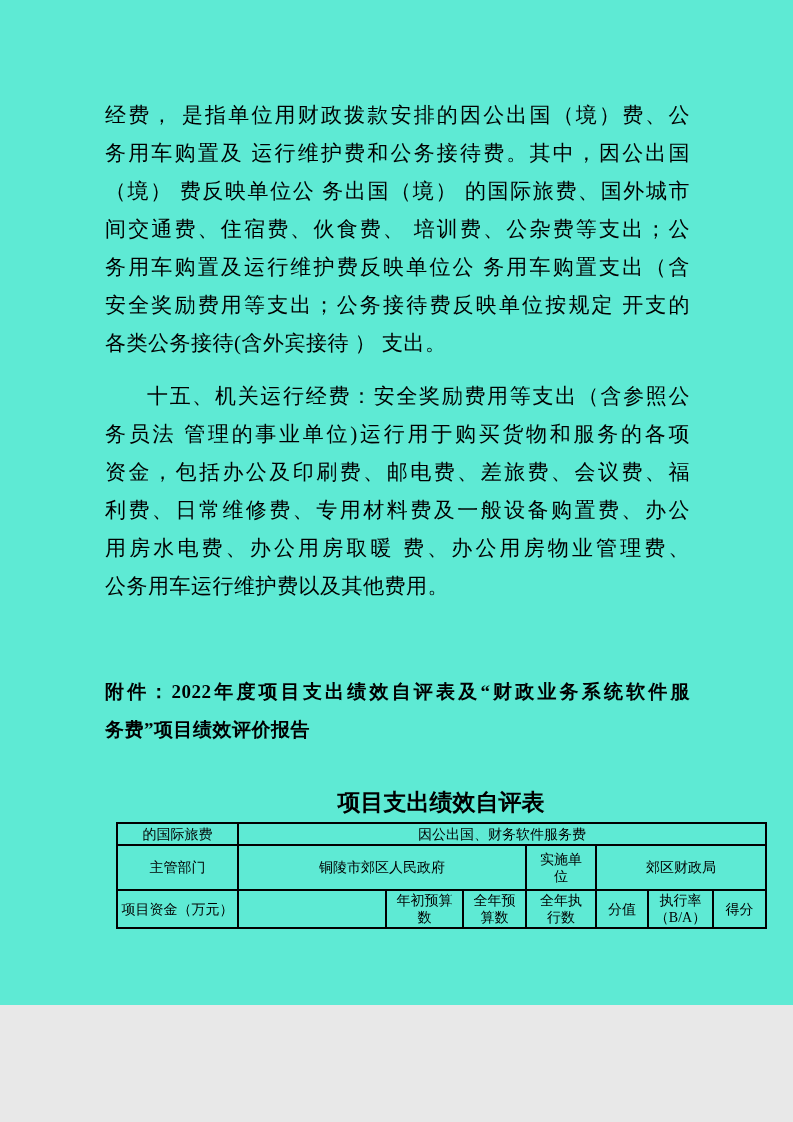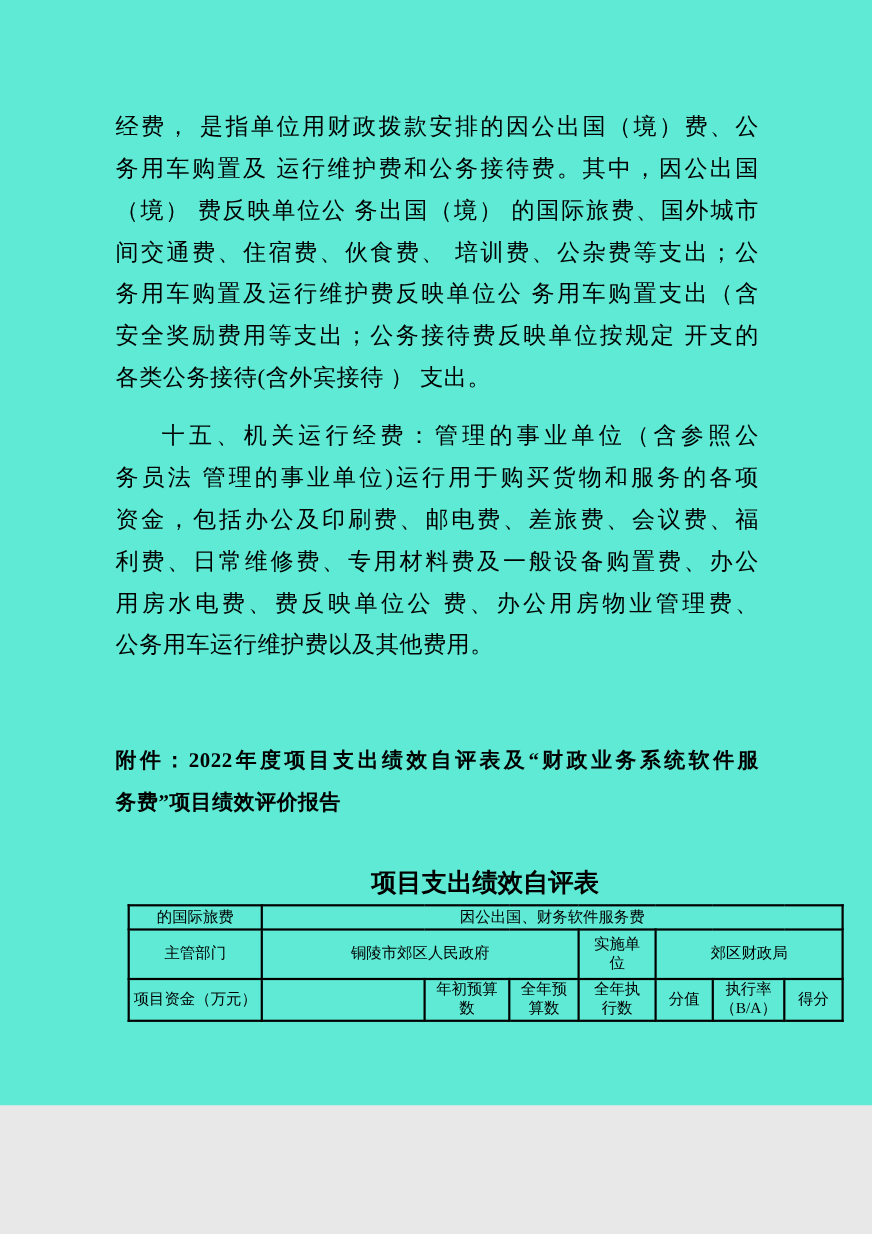--- a/index.html
+++ b/index.html
@@ -88,25 +88,25 @@
     <div class="ln">经费， 是指单位用财政拨款安排的因公出国（境）费、公</div>
     <div class="ln">务用车购置及 运行维护费和公务接待费。其中，因公出国</div>
     <div class="ln">（境） 费反映单位公 务出国（境） 的国际旅费、国外城市</div>
     <div class="ln">间交通费、住宿费、伙食费、 培训费、公杂费等支出；公</div>
     <div class="ln">务用车购置及运行维护费反映单位公 务用车购置支出（含</div>
     <div class="ln">安全奖励费用等支出；公务接待费反映单位按规定 开支的</div>
     <div class="ln last">各类公务接待(含外宾接待 ） 支出。</div>
   </div>
 
   <div class="body-text para2">
-    <div class="ln indent">十五、机关运行经费：管理的事业单位（含参照公</div>
+    <div class="ln indent">十五、机关运行经费：安全奖励费用等支出（含参照公</div>
     <div class="ln">务员法 管理的事业单位)运行用于购买货物和服务的各项</div>
     <div class="ln">资金，包括办公及印刷费、邮电费、差旅费、会议费、福</div>
     <div class="ln">利费、日常维修费、专用材料费及一般设备购置费、办公</div>
-    <div class="ln">用房水电费、费反映单位公 费、办公用房物业管理费、</div>
+    <div class="ln">用房水电费、办公用房取暖 费、办公用房物业管理费、</div>
     <div class="ln last">公务用车运行维护费以及其他费用。</div>
   </div>
 
   <div class="attach">
     <div class="ln">附件：2022年度项目支出绩效自评表及“财政业务系统软件服</div>
     <div class="ln last">务费”项目绩效评价报告</div>
   </div>
 
   <div class="table-block">
     <div class="tbl-title">项目支出绩效自评表</div>

